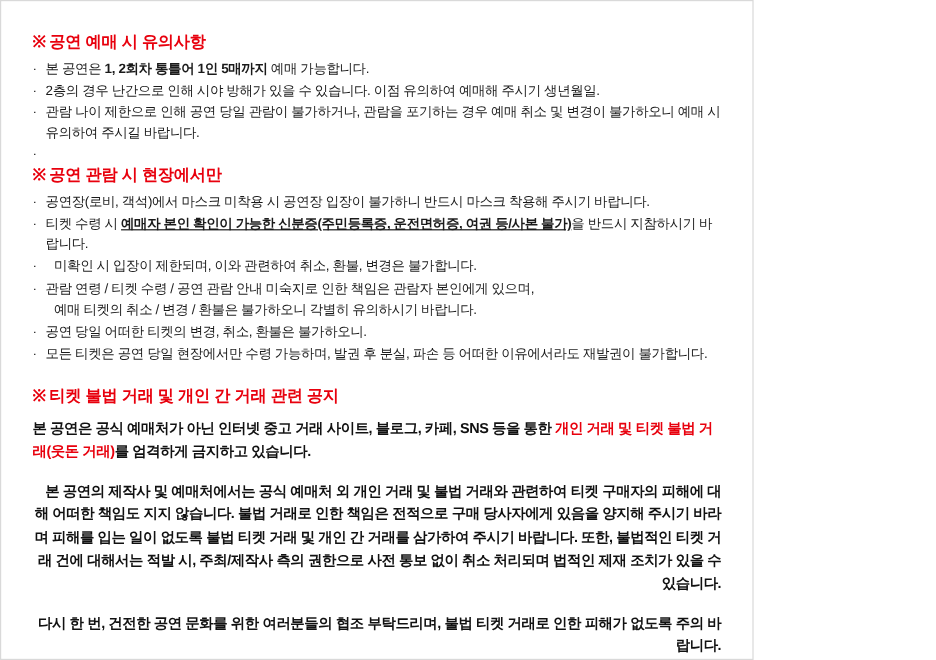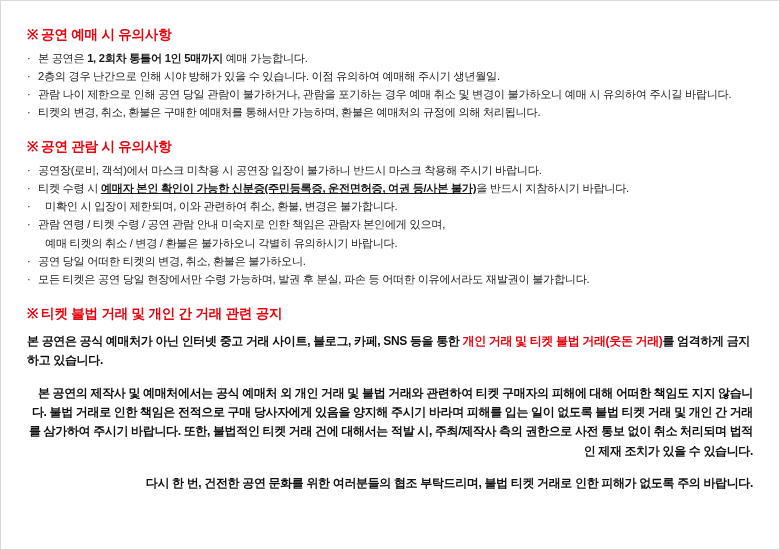--- a/index.html
+++ b/index.html
@@ -8,21 +8,21 @@
   }
   body {
     width: 780px;
     height: 550px;
     background: #ffffff;
     font-family: "Liberation Sans", sans-serif;
     overflow: hidden;
   }
   .page {
     position: relative;
-    width: 780px;
+    width: 628px;
     height: 550px;
     box-sizing: border-box;
     border: 1px solid #d9d9d9;
     background: #ffffff;
     padding: 26px 26px 0 26px;
   }
   .section {
     margin-bottom: 18px;
   }
   .sec-head {
@@ -102,28 +102,28 @@
       <li>
         <span class="dot">·</span><span>본 공연은 </span><span class="kw">1, 2회차 통틀어 1인 5매까지</span><span> 예매 가능합니다.</span>
       </li>
       <li>
         <span class="dot">·</span><span>2층의 경우 난간으로 인해 시야 방해가 있을 수 있습니다. 이점 유의하여 예매해 주시기 생년월일.</span>
       </li>
       <li>
         <span class="dot">·</span><span>관람 나이 제한으로 인해 공연 당일 관람이 불가하거나, 관람을 포기하는 경우 예매 취소 및 변경이 불가하오니 예매 시 유의하여 주시길 바랍니다.</span>
       </li>
       <li>
-        <span class="dot">·</span><span>티켓의 변경, 취소, 환불은 구매한 예매처를 통해서만 가능하며, 환불은 예매처의 규정에 의해 처리됩니다.</span>
+        <span class="dot">·</span>
       </li>
     </ul>
   </div>
 
   <div class="section">
     <p class="sec-head">
-      <span class="star">※</span><span>공연 관람 시 유의사항</span>
+      <span class="star">※</span><span>공연 관람 시 현장에서만</span>
     </p>
     <ul class="notes">
       <li>
         <span class="dot">·</span><span>공연장(로비, 객석)에서 마스크 미착용 시 공연장 입장이 불가하니 반드시 마스크 착용해 주시기 바랍니다.</span>
       </li>
       <li>
         <span class="dot">·</span><span>티켓 수령 시 </span><span class="kw-u">예매자 본인 확인이 가능한 신분증(주민등록증, 운전면허증, 여권 등/사본 불가)</span><span>을 반드시 지참하시기 바랍니다.</span>
       </li>
       <li>
         <span class="dot">·</span>

